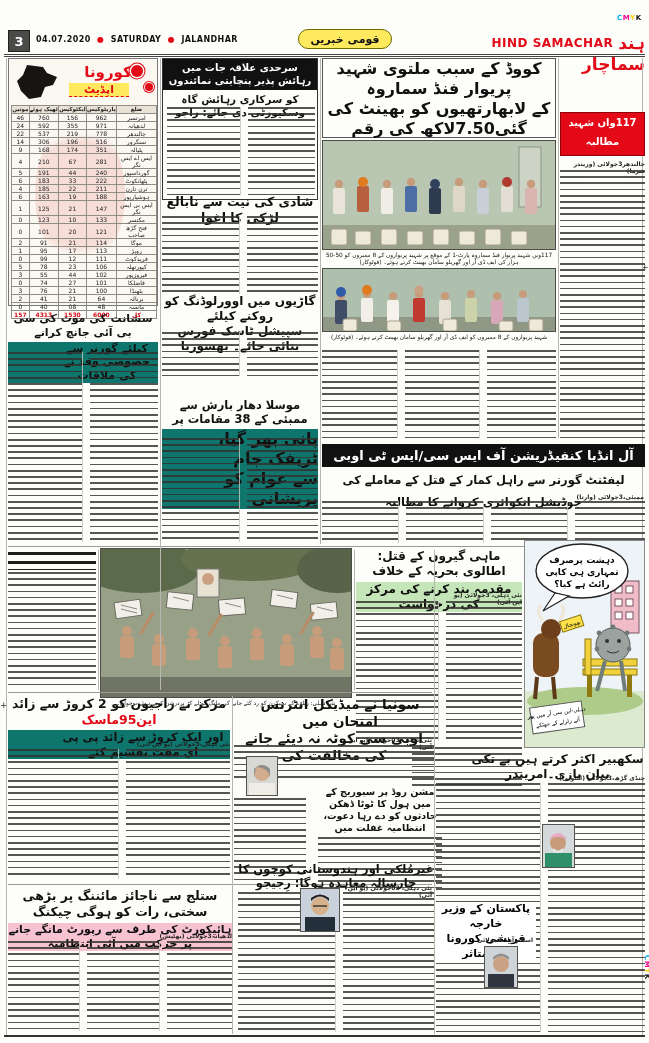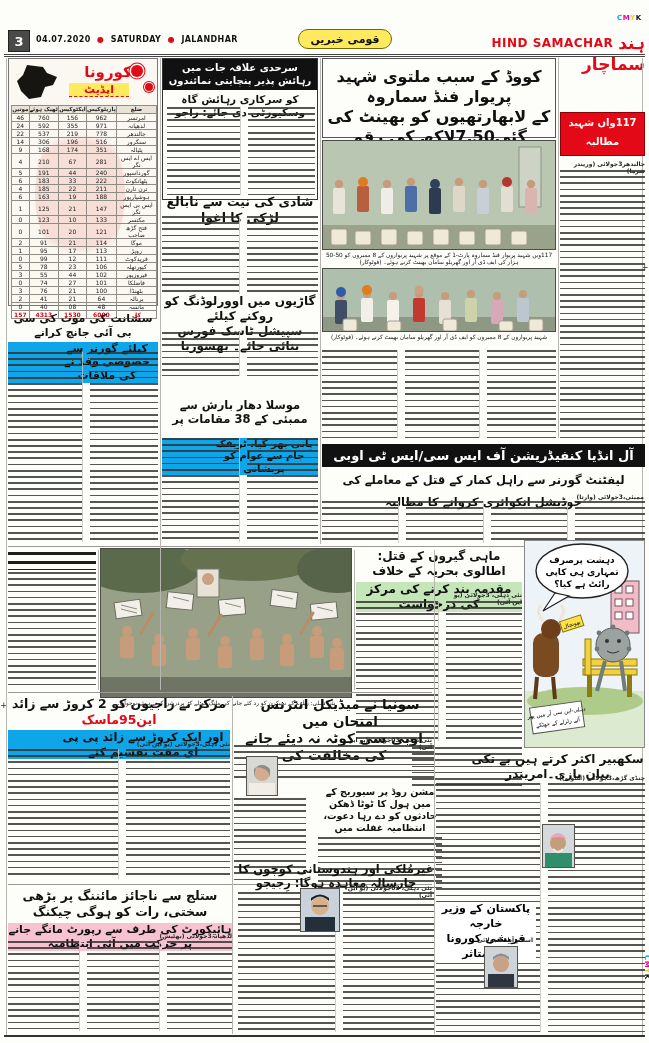--- a/index.html
+++ b/index.html
@@ -9,21 +9,21 @@
   .rtl{direction:rtl;}
   .hl{color:#111;font-weight:700;text-align:center;line-height:1.25;}
   .tx{background-image:repeating-linear-gradient(to bottom,#33312e 0 1.7px,transparent 1.7px 6.2px);opacity:.82;}
   .boldtx{background-image:repeating-linear-gradient(to bottom,#111 0 3px,transparent 3px 8.5px);opacity:.95;}
   .cols{display:flex;direction:rtl;gap:7px;position:absolute;}
   .cols .c{flex:1;position:relative;}
   .cols .c + .c{border-right:1px solid #c6c4bf;padding-right:6px;}
   .lede{direction:rtl;font-size:6px;font-weight:700;color:#222;line-height:1.2;text-align:right;}
   .vrule{position:absolute;width:1px;background:#b8b6b0;}
   .hrule{position:absolute;height:1px;background:#9c9a95;}
-  .yellow-hl{background:#0ea5e9;padding-left:48px;}
+  .yellow-hl{background:#0f766e;padding-left:48px;}
   .green-hl{background:#c5e6b8;}
   .pink-hl{background:#f7c3d2;}
   .photo{border:1px solid #4c4c48;background:#b9c4ae;overflow:hidden;}
   .caption{direction:rtl;font-size:5.8px;color:#111;text-align:center;line-height:1.25;}
   .redbox{background:#e30917;color:#fff;border:1px solid #8e0008;font-weight:700;text-align:center;direction:rtl;}
   table.corona{width:100%;border-collapse:collapse;direction:rtl;}
   table.corona th,table.corona td{border:1px solid #8f8d86;font-size:6px;height:7.7px;line-height:7px;text-align:center;padding:0;color:#1c1c1c;}
   table.corona th{background:#e8e3d6;font-weight:700;font-size:5.6px;}
   table.corona tr.total td{color:#d60715;font-weight:700;}
   .headshot{border:1px solid #55534e;background:#cfd4d6;}
@@ -261,21 +261,21 @@
   </div>
 
   <div class="abs" style="top:194px;left:162px;width:156px;height:102px;">
     <div class="hl rtl" style="font-size:12.5px;">شادی کی نیت سے نابالغ لڑکی کا اغوا</div>
     <div class="cols" style="top:22px;left:0;width:156px;height:78px;">
       <div class="c tx"></div>
       <div class="c tx"></div>
     </div>
   </div>
 
-  <div class="abs" style="top:58px;left:322px;width:234px;height:80px;border:1px solid #555;padding-top:8px;">
+  <div class="abs" style="top:58px;left:322px;width:234px;height:80px;border:1px solid #555;padding-top:0;">
     <div class="hl rtl" style="font-size:16px;">کووڈ کے سبب ملتوی شہید پریوار فنڈ سماروہ</div>
     <div class="hl rtl" style="font-size:16px;">کے لابھارتھیوں کو بھینٹ کی گئی7.50لاکھ کی رقم</div>
     <div class="hl rtl" style="font-size:11.5px;background:#f6dcd6;margin-top:2px;">15 پیڑت پریواروں کو دی گئی 50-50 ہزار کی ایف ڈی آر</div>
   </div>
 
   <div class="redbox abs" style="top:112px;left:560px;width:85px;height:44px;font-size:10px;line-height:1.9;">
     <div>117واں شہید مطالبہ</div>
     <div>فنڈ سماروہ- پارٹ-1</div>
   </div>
   <div class="abs" style="top:160px;left:560px;width:85px;height:278px;">
@@ -381,21 +381,21 @@
     <div class="hl rtl" style="font-size:12px;">گاڑیوں میں اوورلوڈنگ کو روکنے کیلئے</div>
     <div class="hl rtl" style="font-size:12px;">سپیشل ٹاسک فورس بنائی جائے۔ بھسوریا</div>
     <div class="cols" style="top:38px;left:0;width:156px;height:44px;">
       <div class="c tx"></div>
       <div class="c tx"></div>
     </div>
   </div>
 
   <div class="abs" style="top:398px;left:162px;width:156px;height:146px;">
     <div class="hl rtl" style="font-size:11.5px;">موسلا دھار بارش سے ممبئی کے 38 مقامات پر</div>
-    <div class="hl rtl yellow-hl" style="font-size:10px;margin-top:11px;">پانی بھر گیا، ٹریفک جام سے عوام کو پریشانی</div>
+    <div class="hl rtl yellow-hl" style="font-size:16px;margin-top:2px;text-align:right;">پانی بھر گیا، ٹریفک جام سے عوام کو پریشانی</div>
     <div class="cols" style="top:40px;left:0;width:156px;height:104px;">
       <div class="c tx"></div>
       <div class="c tx"></div>
     </div>
   </div>
 
   <div class="hrule" style="top:546px;left:8px;width:637px;"></div>
 
   <div class="abs" style="top:552px;left:8px;width:88px;height:138px;">
     <div class="boldtx" style="height:18px;"></div>

